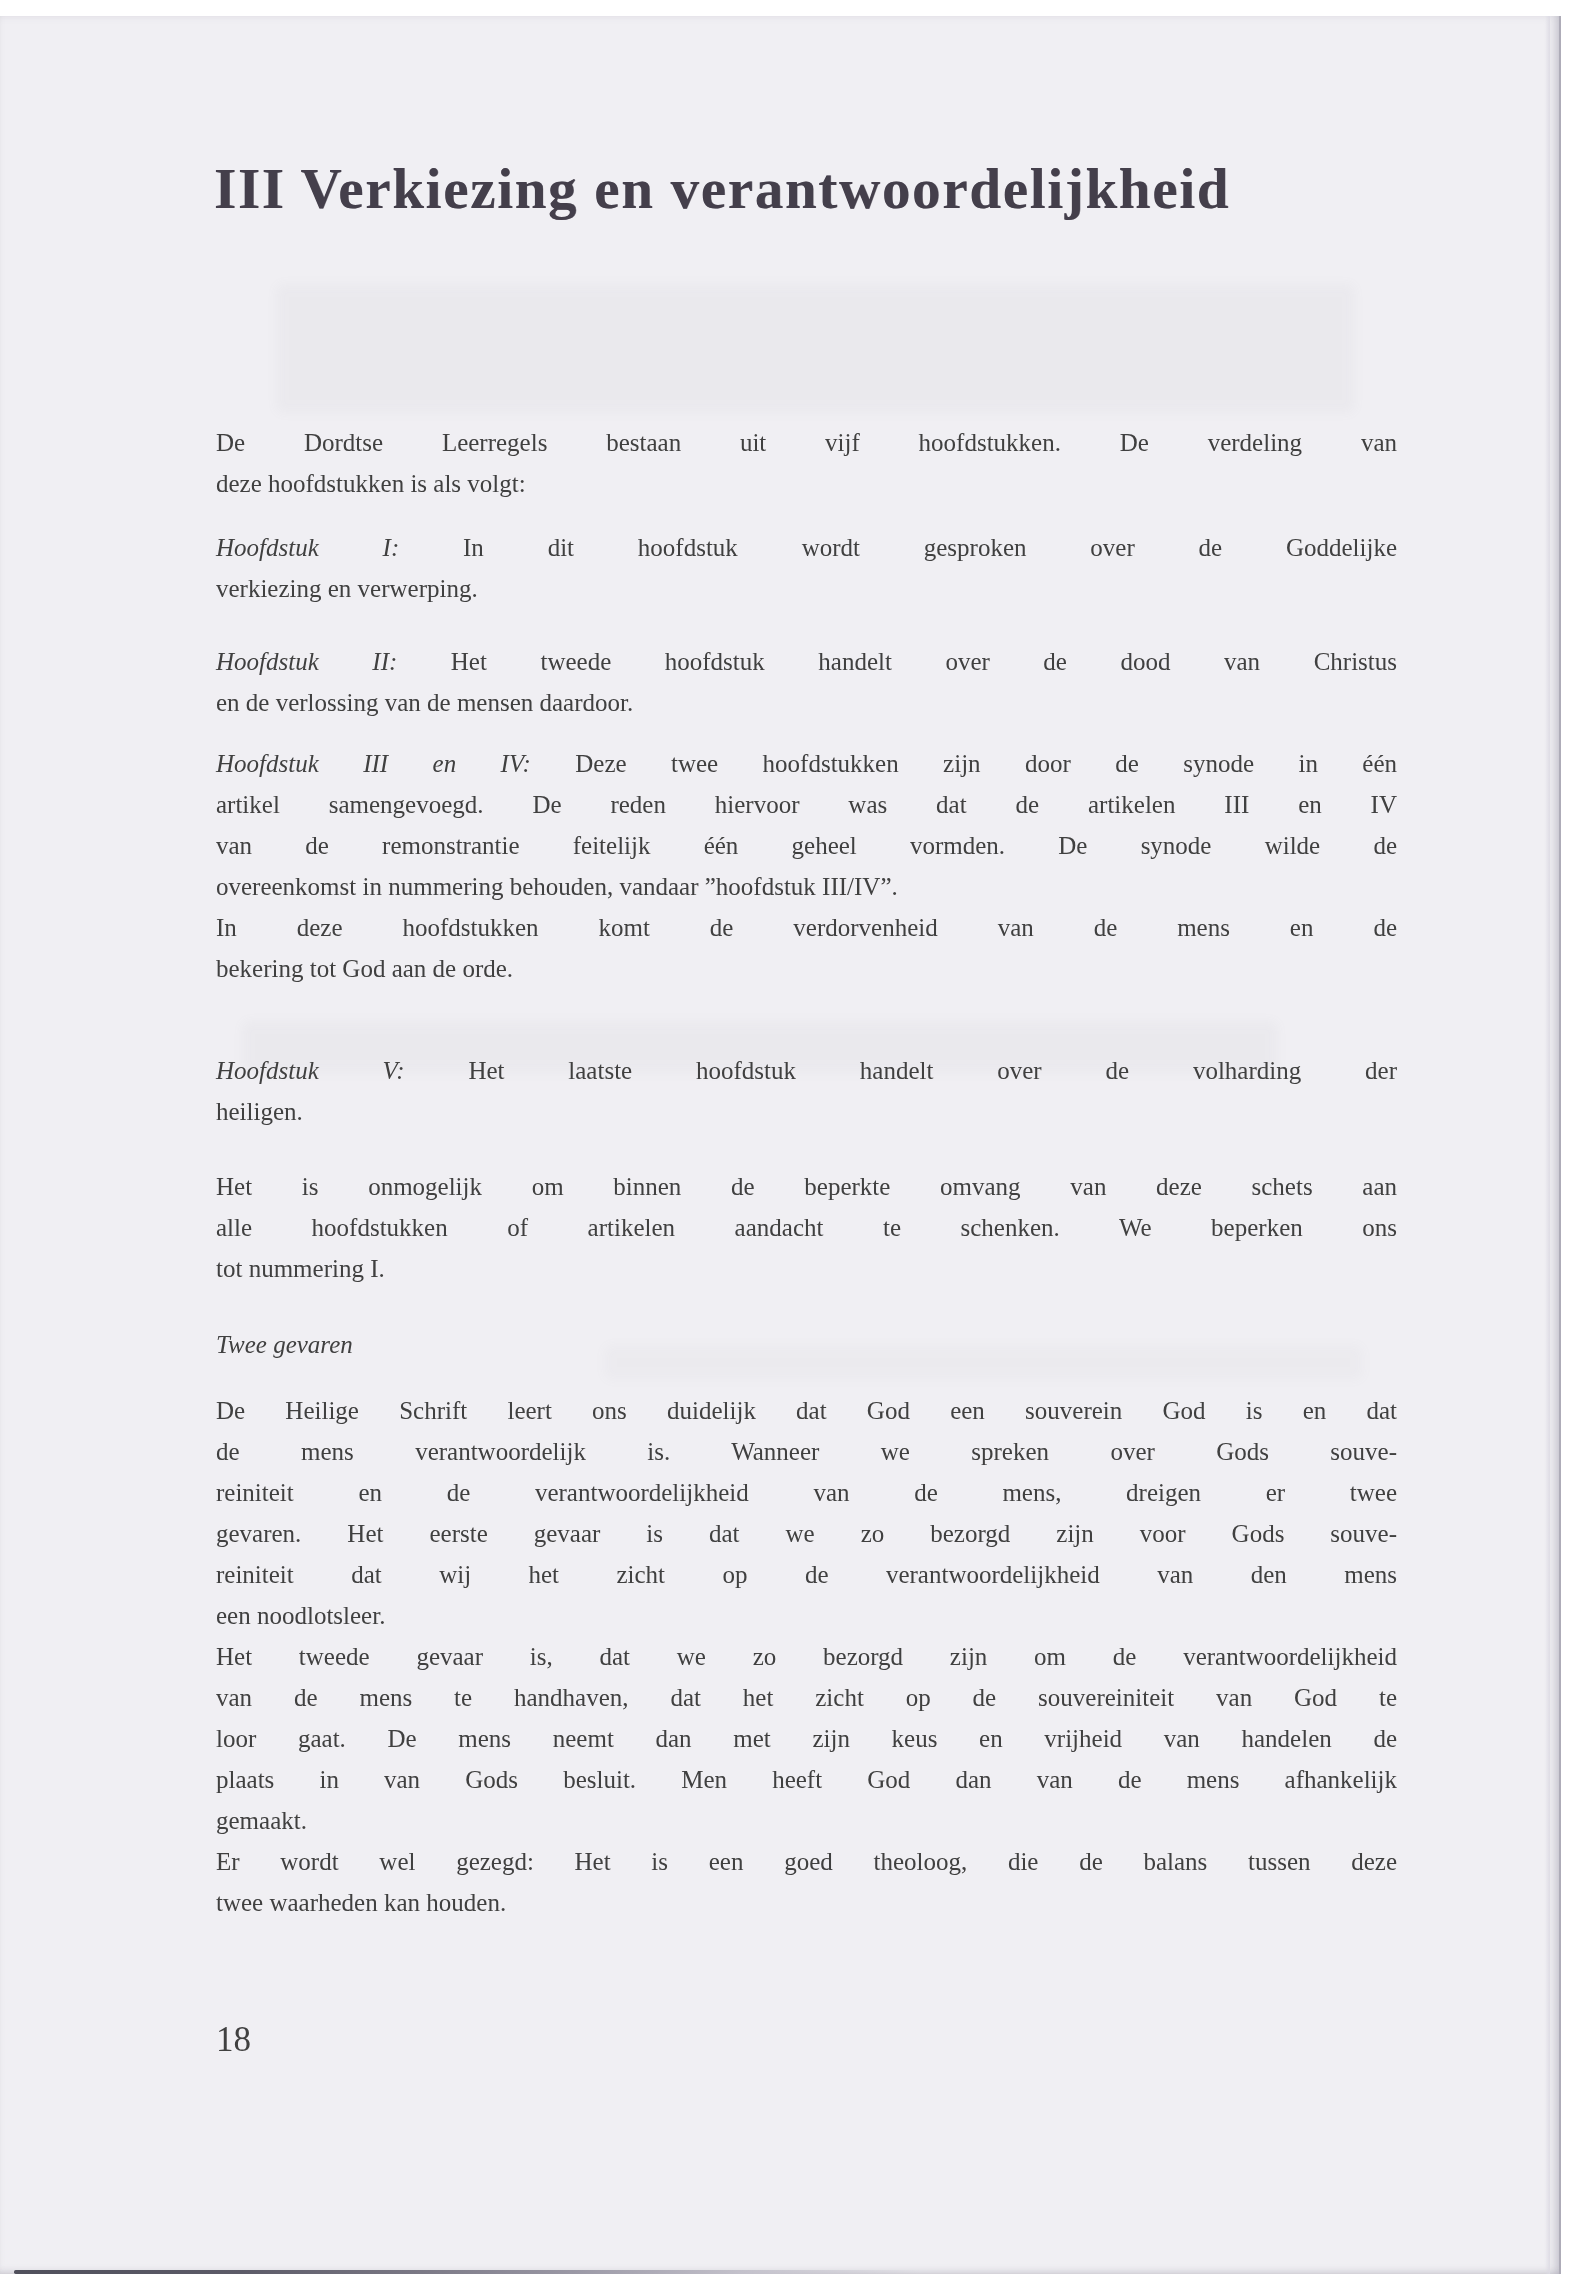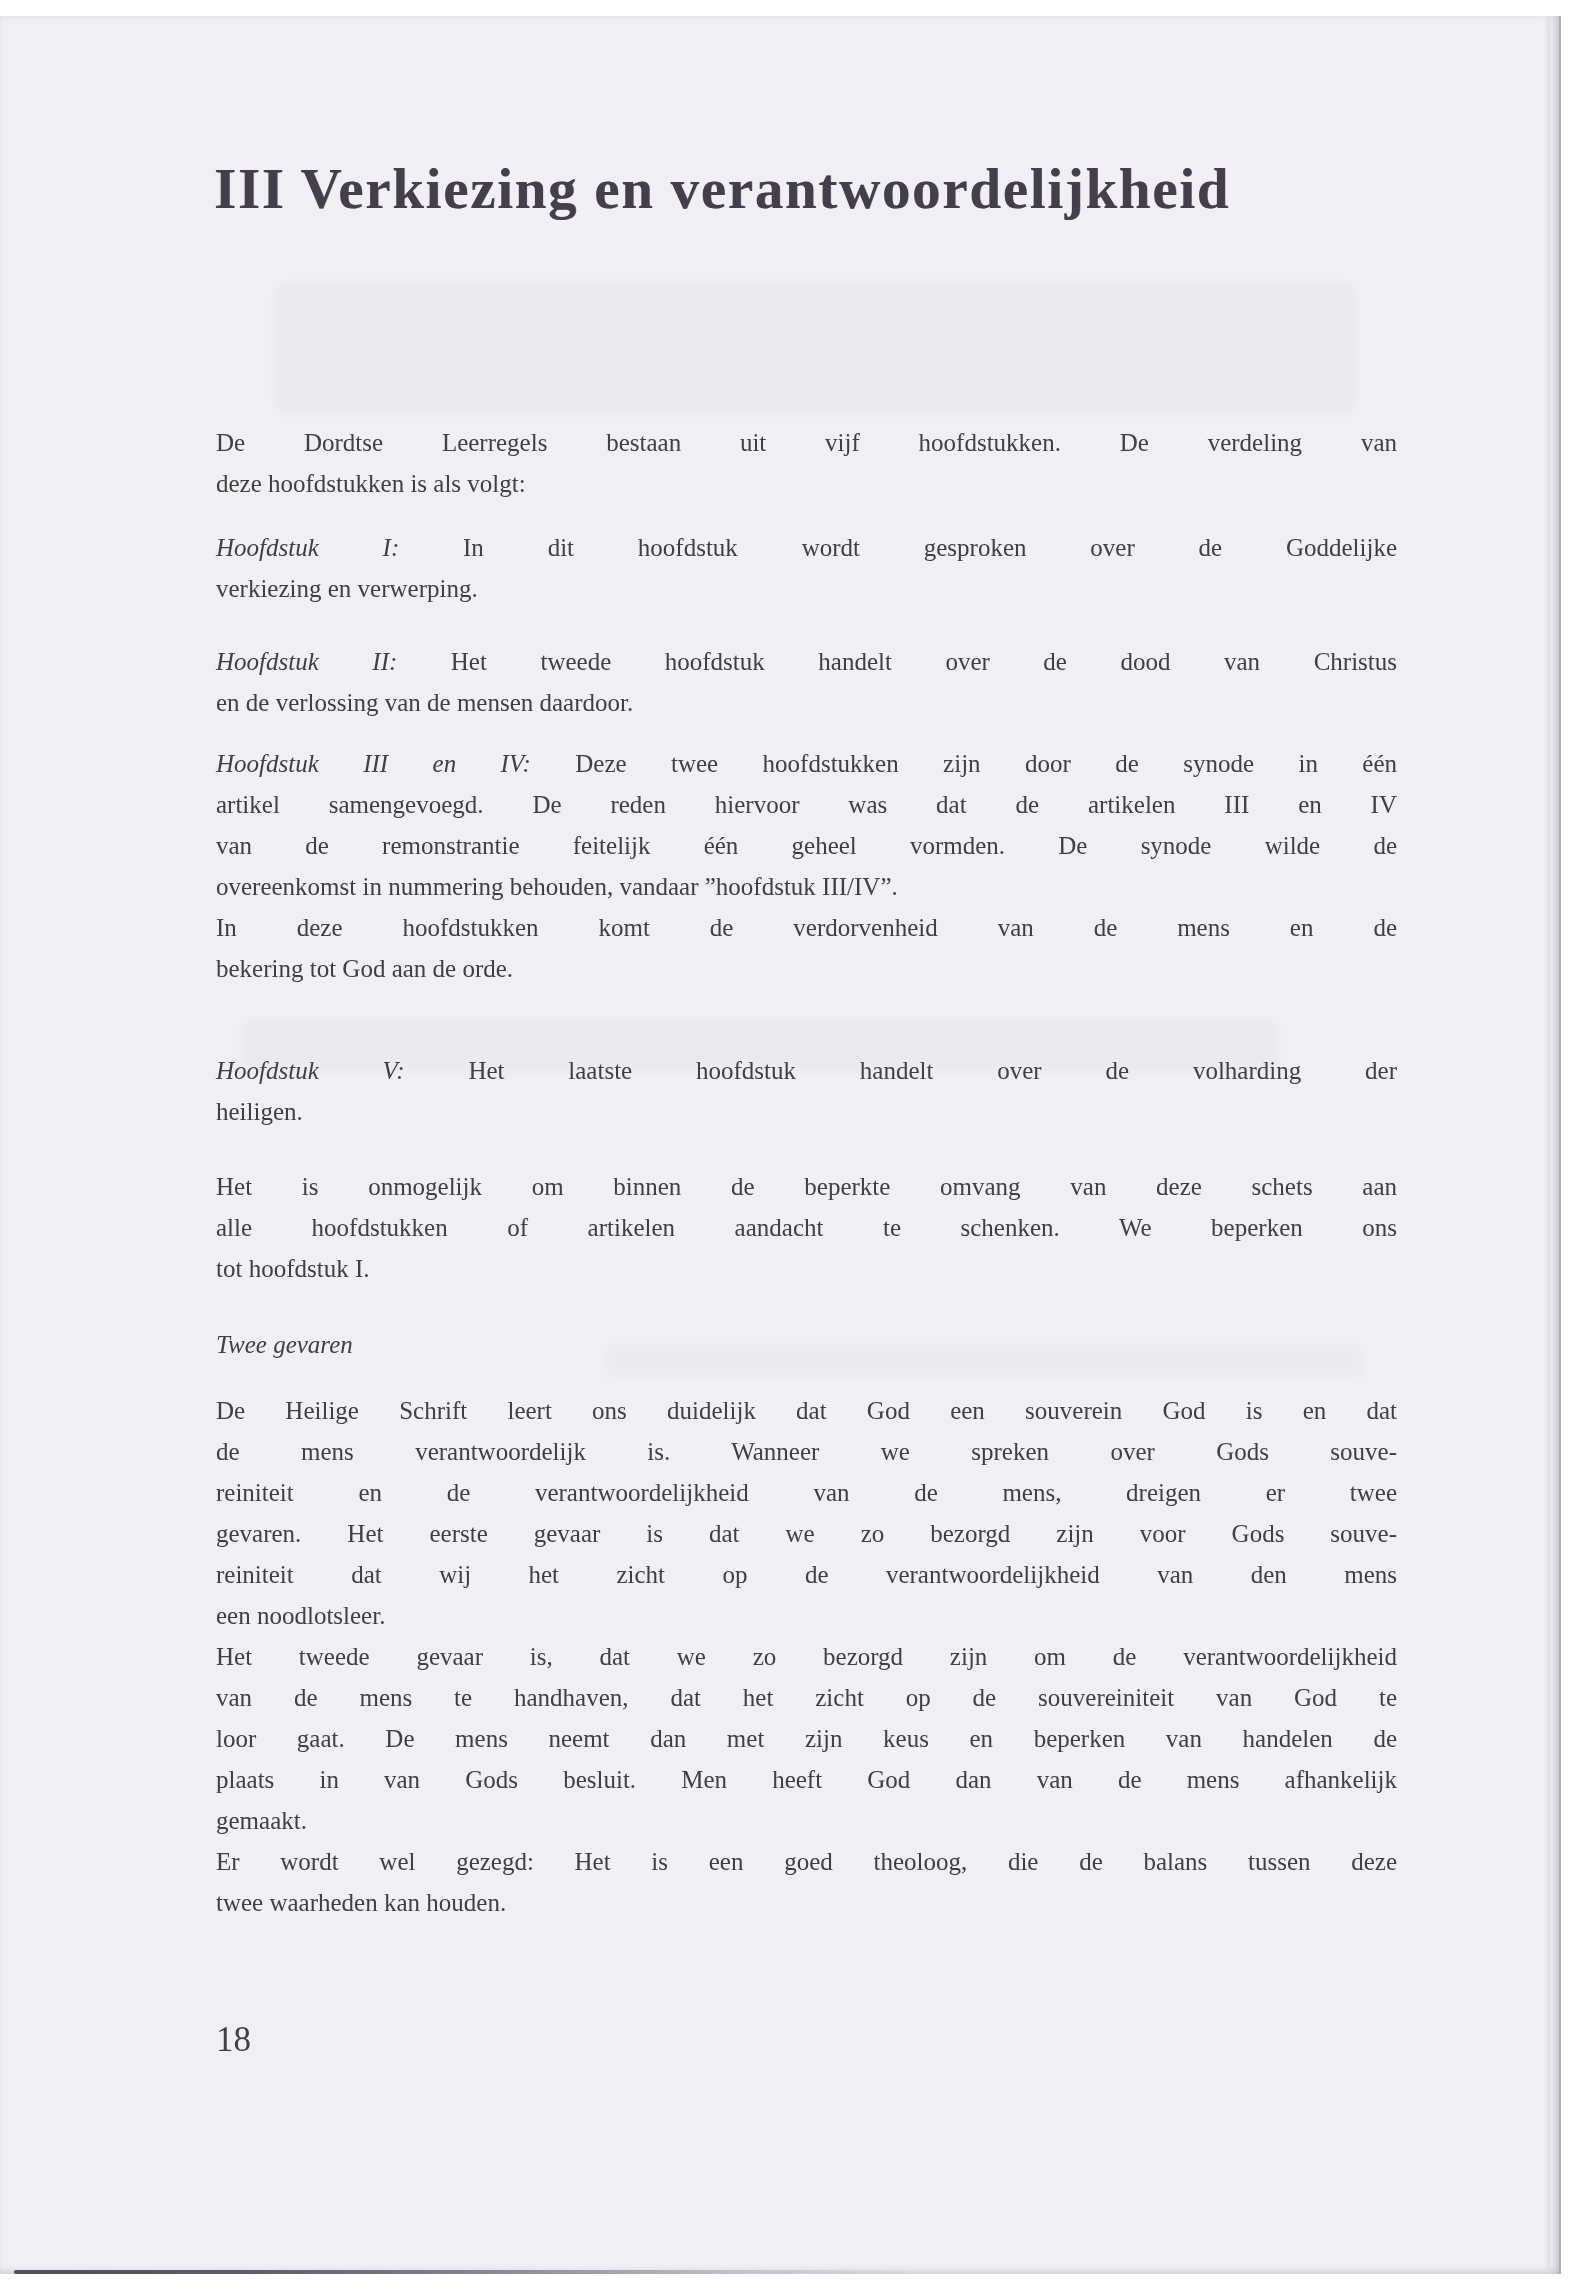--- a/index.html
+++ b/index.html
@@ -133,35 +133,35 @@
       <div class="line just"><span>In deze hoofdstukken komt de verdorvenheid van de mens en de</span></div>
       <div class="line"><span>bekering tot God aan de orde.</span></div>
     </div>
     <div class="block b4">
       <div class="line just"><span class="it">Hoofdstuk V:</span><span> Het laatste hoofdstuk handelt over de volharding der</span></div>
       <div class="line"><span>heiligen.</span></div>
     </div>
     <div class="block b5">
       <div class="line just"><span>Het is onmogelijk om binnen de beperkte omvang van deze schets aan</span></div>
       <div class="line just"><span>alle hoofdstukken of artikelen aandacht te schenken. We beperken ons</span></div>
-      <div class="line"><span>tot hoofdstuk I.</span></div>
+      <div class="line"><span>tot nummering I.</span></div>
     </div>
     <div class="block b6">
       <div class="line"><span class="it">Twee gevaren</span></div>
     </div>
     <div class="block b7">
       <div class="line just"><span>De Heilige Schrift leert ons duidelijk dat God een souverein God is en dat</span></div>
       <div class="line just"><span>de mens verantwoordelijk is. Wanneer we spreken over Gods souve-</span></div>
       <div class="line just"><span>reiniteit en de verantwoordelijkheid van de mens, dreigen er twee</span></div>
       <div class="line just"><span>gevaren. Het eerste gevaar is dat we zo bezorgd zijn voor Gods souve-</span></div>
       <div class="line just"><span>reiniteit dat wij het zicht op de verantwoordelijkheid van den mens</span></div>
       <div class="line"><span>een noodlotsleer.</span></div>
       <div class="line just"><span>Het tweede gevaar is, dat we zo bezorgd zijn om de verantwoordelijkheid</span></div>
       <div class="line just"><span>van de mens te handhaven, dat het zicht op de souvereiniteit van God te</span></div>
-      <div class="line just"><span>loor gaat. De mens neemt dan met zijn keus en beperken van handelen de</span></div>
+      <div class="line just"><span>loor gaat. De mens neemt dan met zijn keus en vrijheid van handelen de</span></div>
       <div class="line just"><span>plaats in van Gods besluit. Men heeft God dan van de mens afhankelijk</span></div>
       <div class="line"><span>gemaakt.</span></div>
       <div class="line just"><span>Er wordt wel gezegd: Het is een goed theoloog, die de balans tussen deze</span></div>
       <div class="line"><span>twee waarheden kan houden.</span></div>
     </div>
   </div>
 
 <div class="page-number">18</div>
 
 

